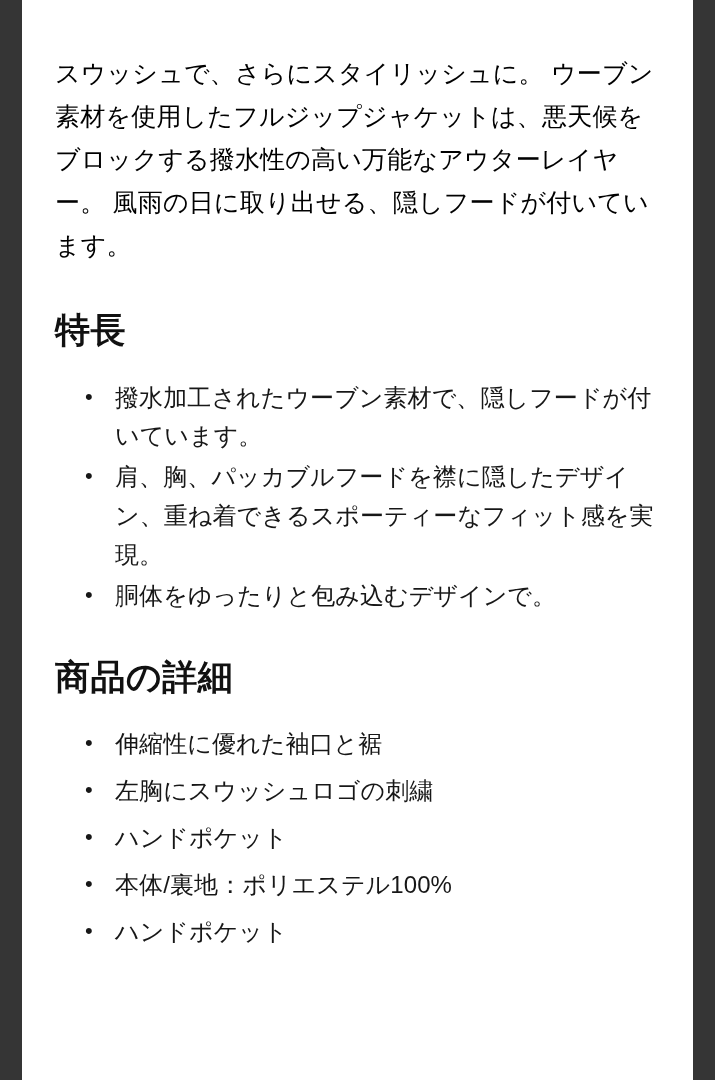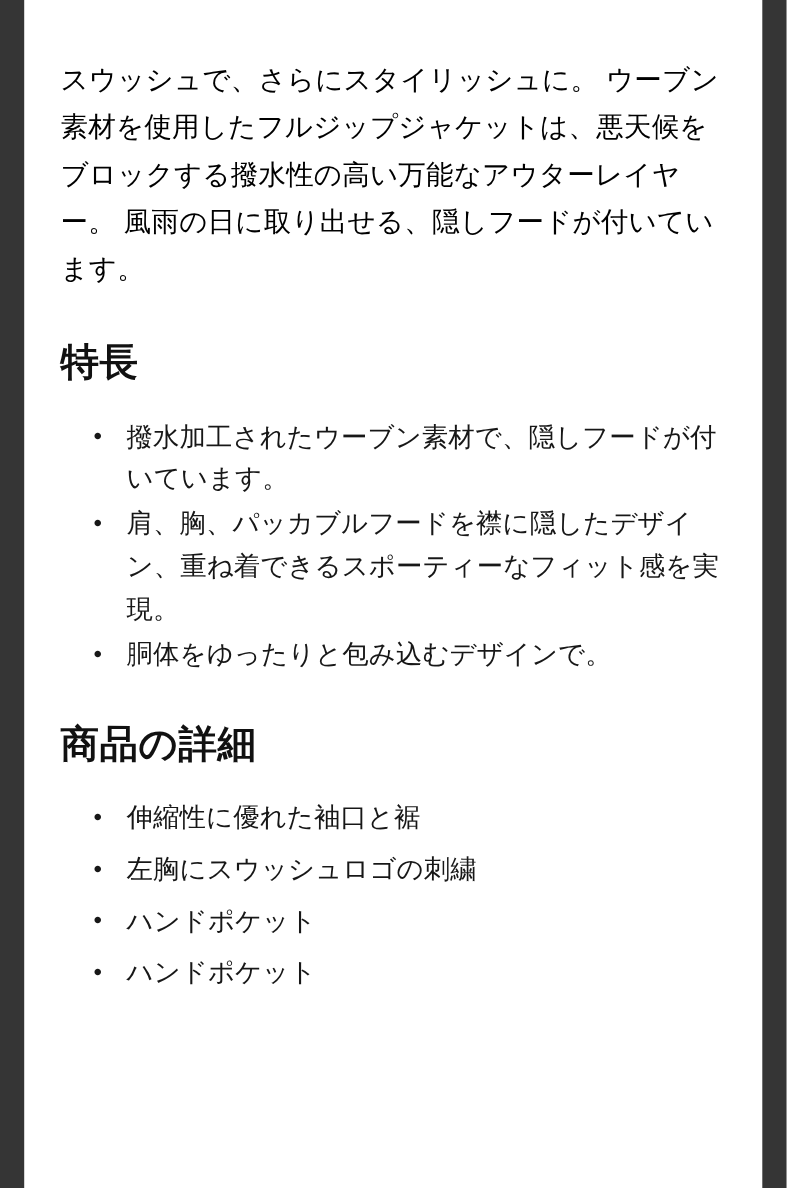--- a/index.html
+++ b/index.html
@@ -116,18 +116,19 @@
         <li>胴体をゆったりと包み込むデザインで。</li>
       </ul>
     </div>
 
     <div class="section details">
       <h2 class="section-title">商品の詳細</h2>
       <ul class="bullets">
         <li>伸縮性に優れた袖口と裾</li>
         <li>左胸にスウッシュロゴの刺繍</li>
         <li>ハンドポケット</li>
+        <li>本体/裏地：ポリエステル100%</li>
         <li>ハンドポケット</li>
       </ul>
     </div>
 
   </div>
 </div>
 
 </body></html>

